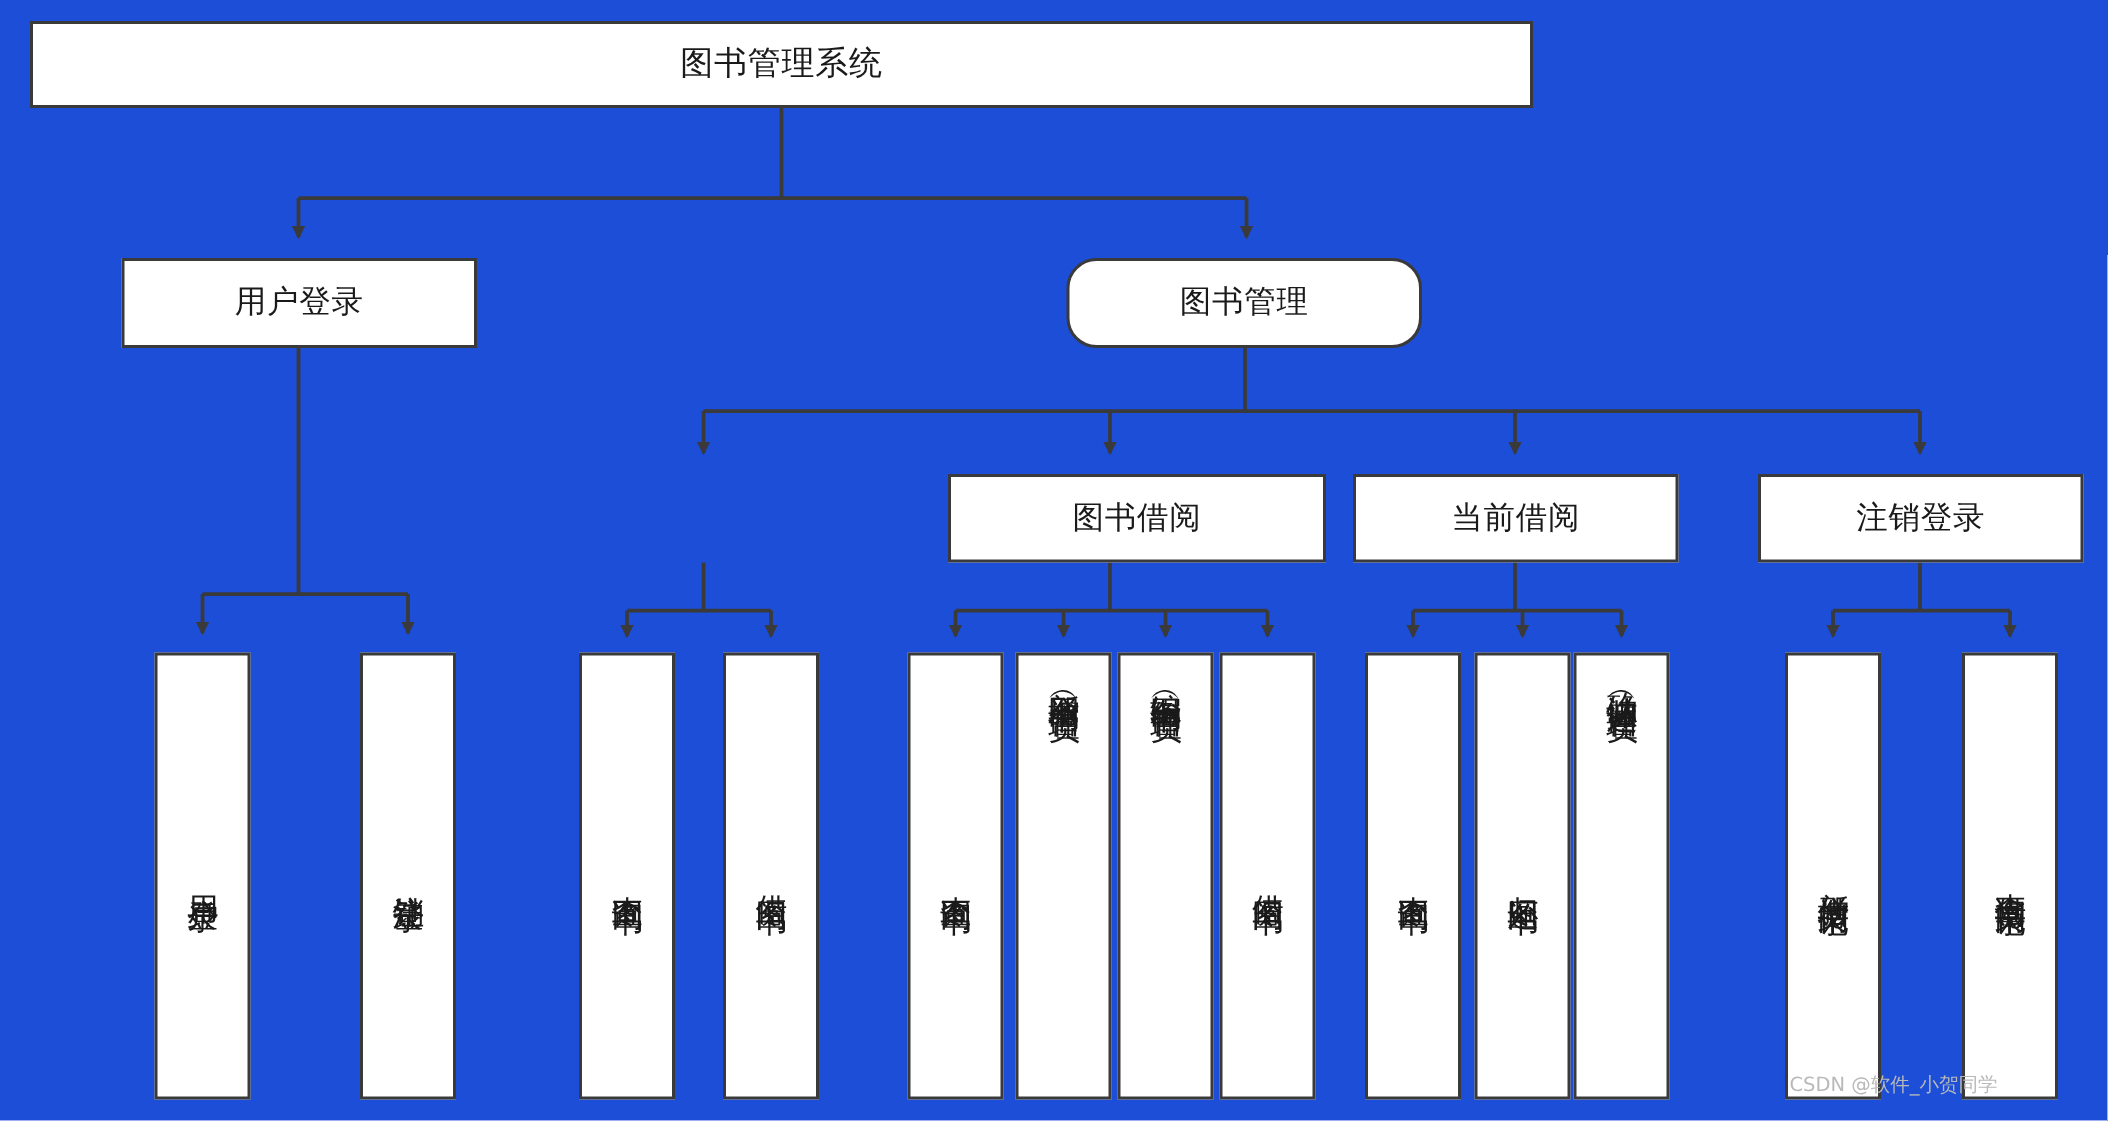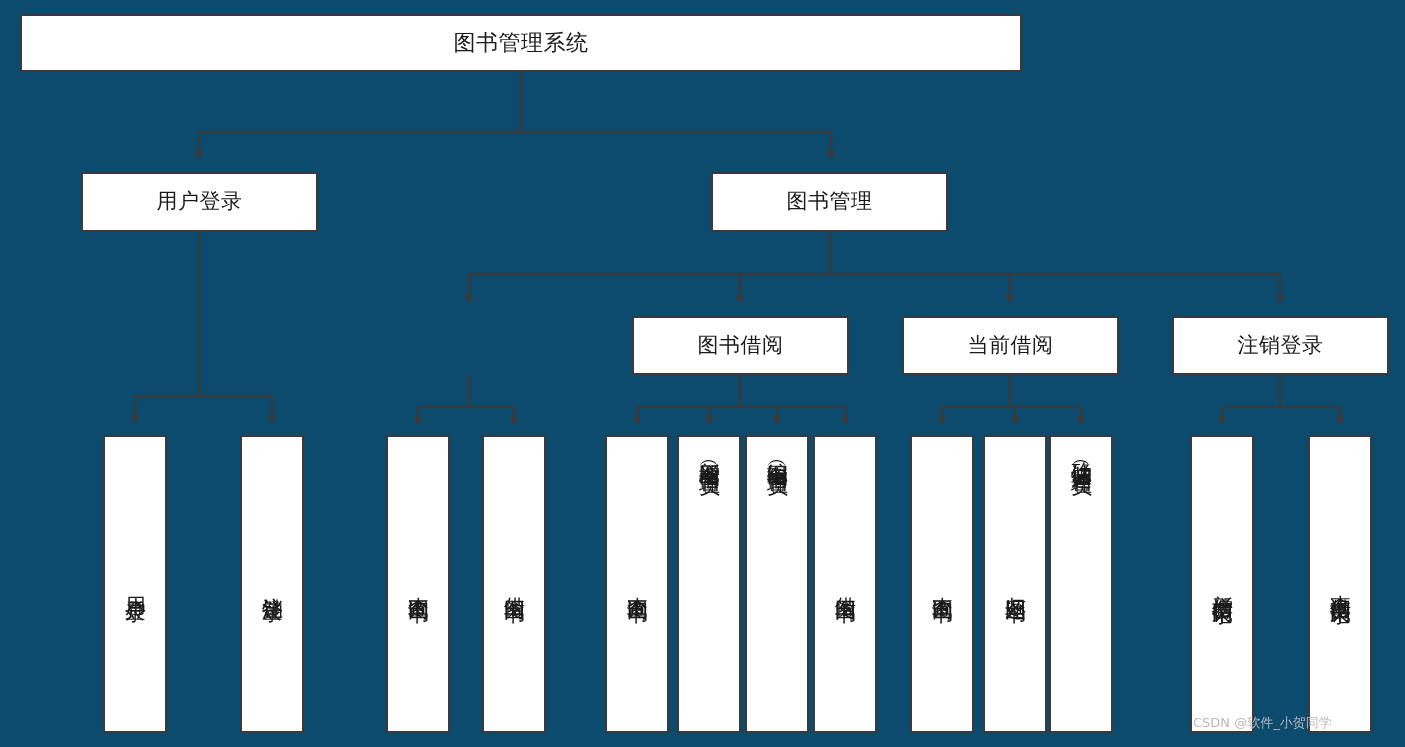--- a/index.html
+++ b/index.html
@@ -4,21 +4,21 @@
 <style>
   html, body {
     margin: 0;
     padding: 0;
     background: #ffffff;
   }
   #canvas {
     position: relative;
     width: 1405px;
     height: 747px;
-    background: #0c4a6e;
+    background: #1d4ed8;
     font-family: "DejaVu Sans", "Liberation Sans", sans-serif;
     overflow: hidden;
   }
   svg.wires {
     position: absolute;
     left: 0;
     top: 0;
     width: 1405px;
     height: 747px;
     pointer-events: none;
@@ -125,25 +125,25 @@
     </g>
   </svg>
 
   <div class="node horiz title" style="left:20px; top:14px; width:1002px; height:58px;">
     <span class="node-label">图书管理系统</span>
   </div>
 
   <div class="node horiz" style="left:81px; top:172px; width:237px; height:60px;">
     <span class="node-label">用户登录</span>
   </div>
-  <div class="node horiz" style="left:711px; top:172px; width:237px; height:60px;">
+  <div class="node horiz" style="left:711px; top:172px; width:237px; height:60px;border-radius:20px;">
     <span class="node-label">图书管理</span>
   </div>
 
-  <div class="node horiz" style="left:632px; top:316px; width:217px; height:59px;">
+  <div class="node horiz" style="left:632px; top:316px; width:252px; height:59px;">
     <span class="node-label">图书借阅</span>
   </div>
   <div class="node horiz" style="left:902px; top:316px; width:217px; height:59px;">
     <span class="node-label">当前借阅</span>
   </div>
   <div class="node horiz" style="left:1172px; top:316px; width:217px; height:59px;">
     <span class="node-label">注销登录</span>
   </div>
 
   <div class="node vert mid" style="left:103px; top:435px; width:64px; height:298px;">

